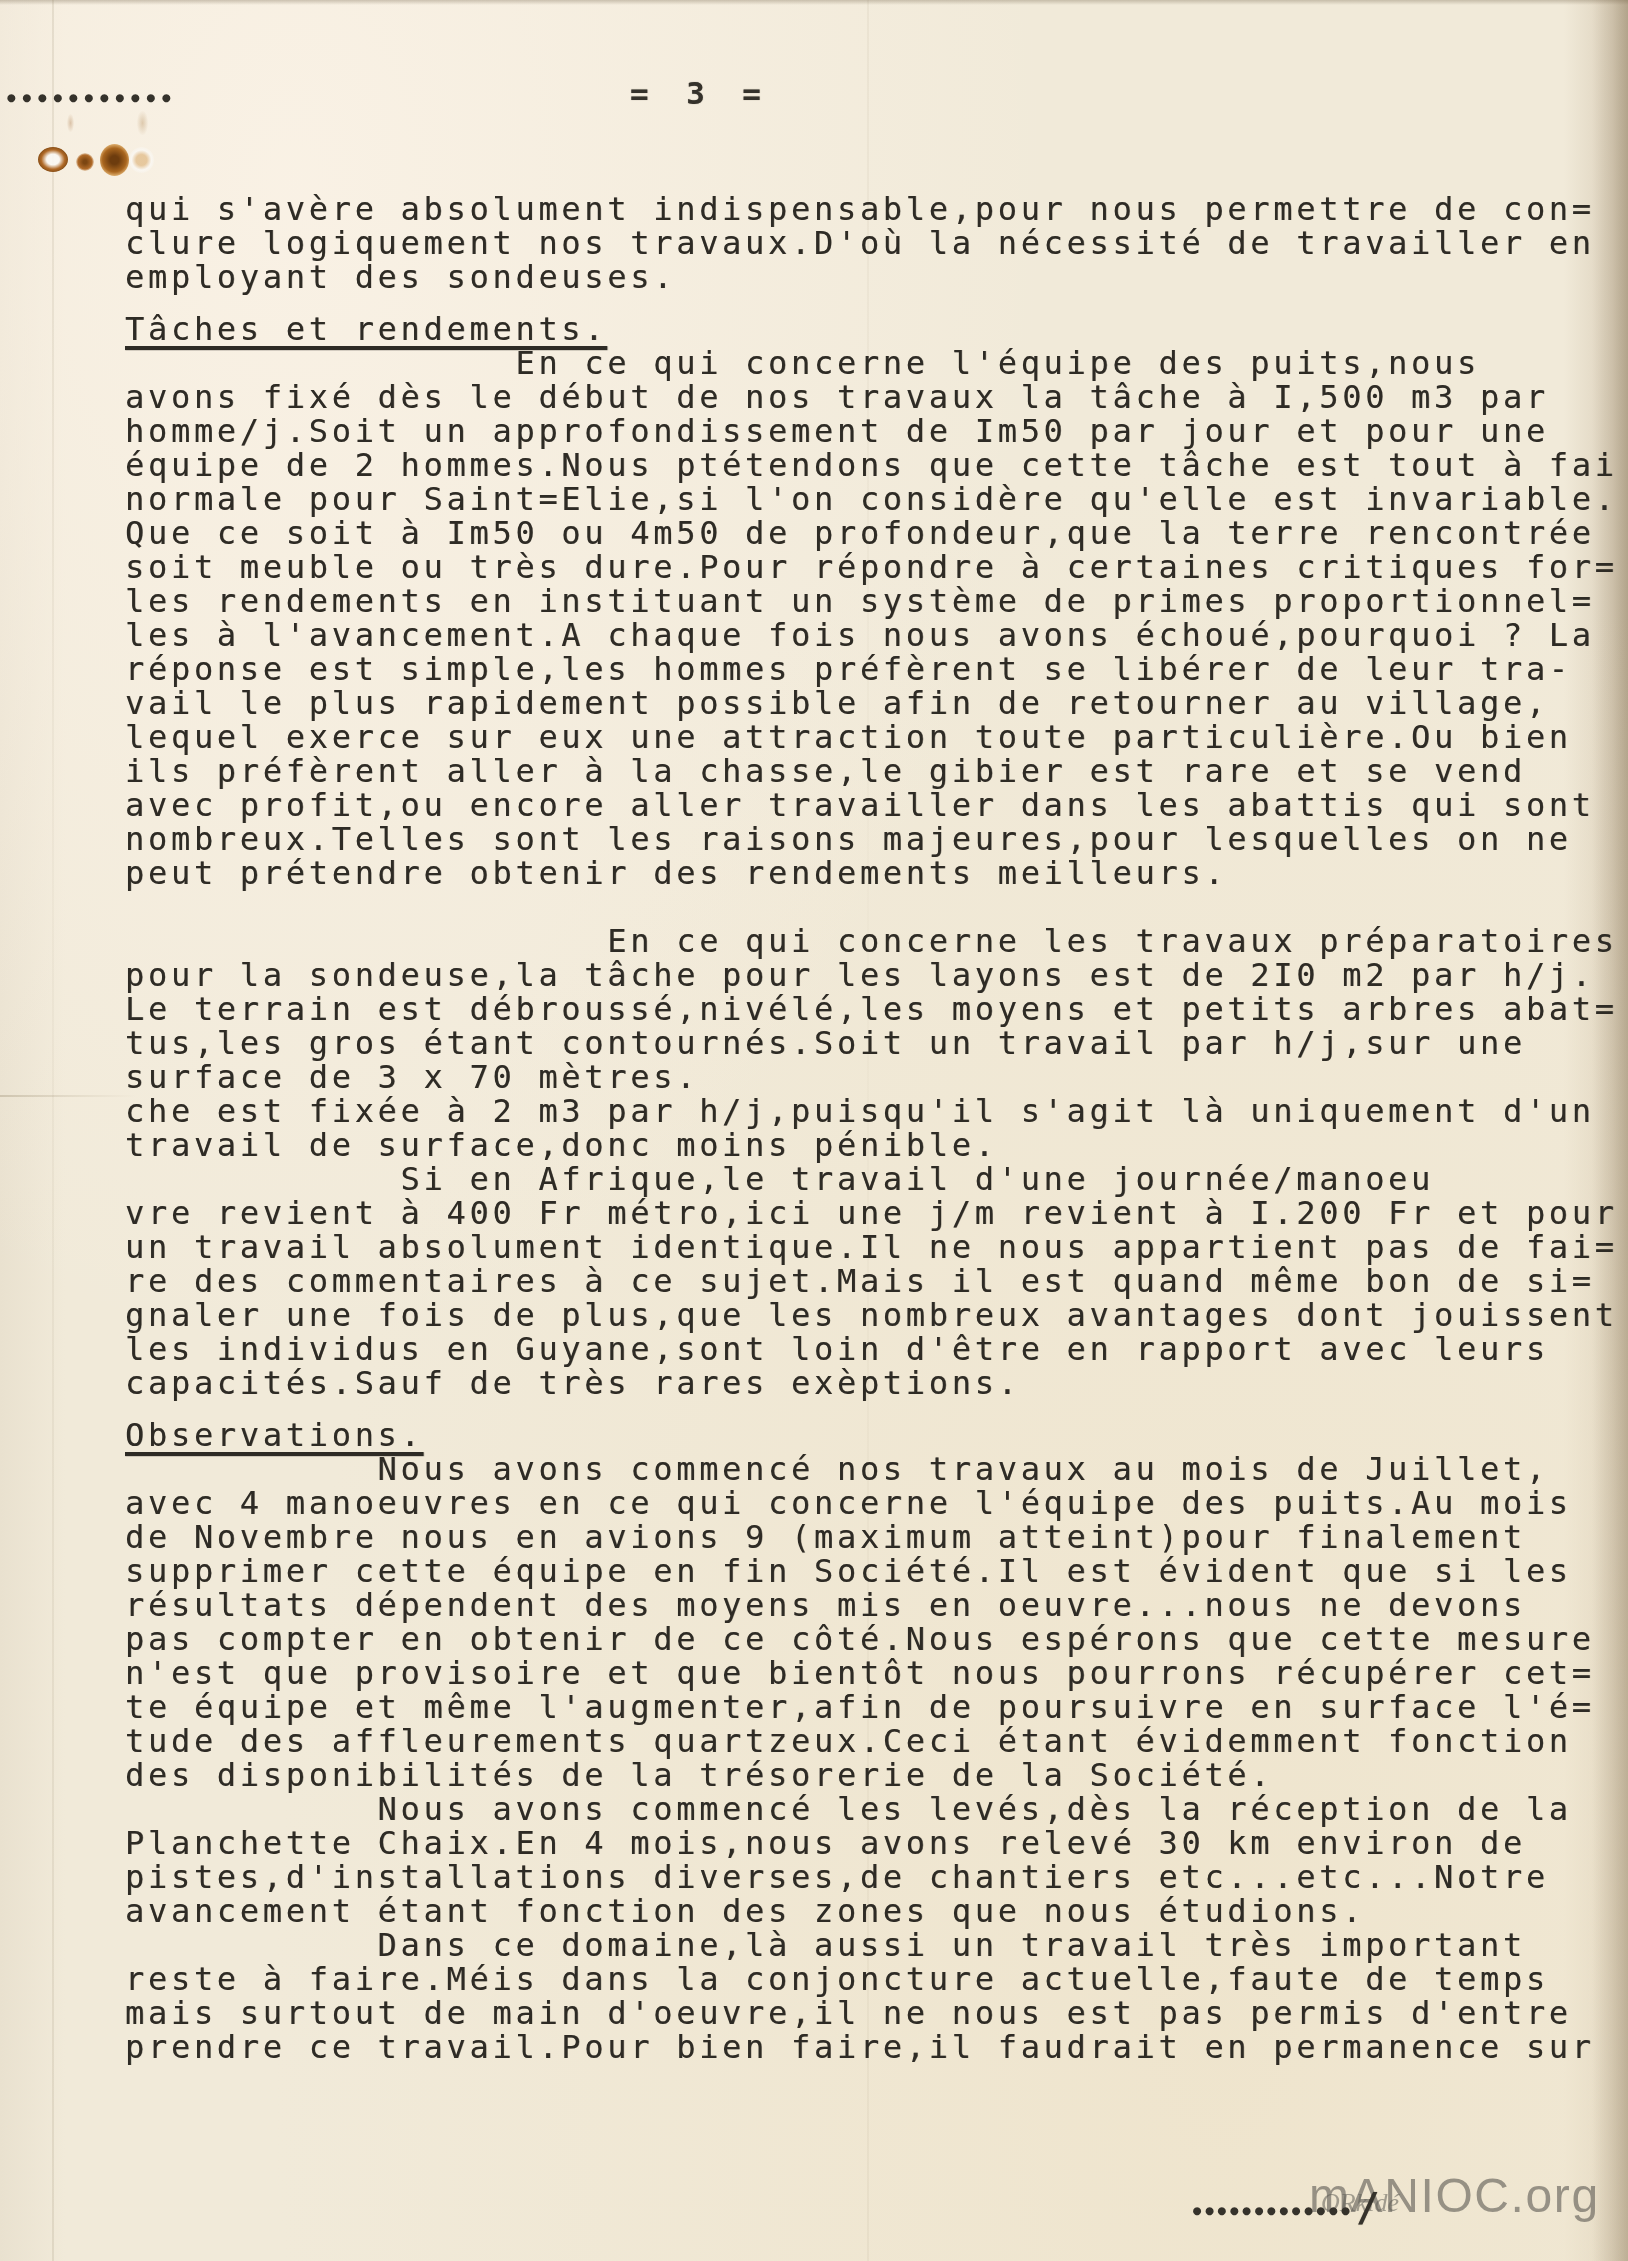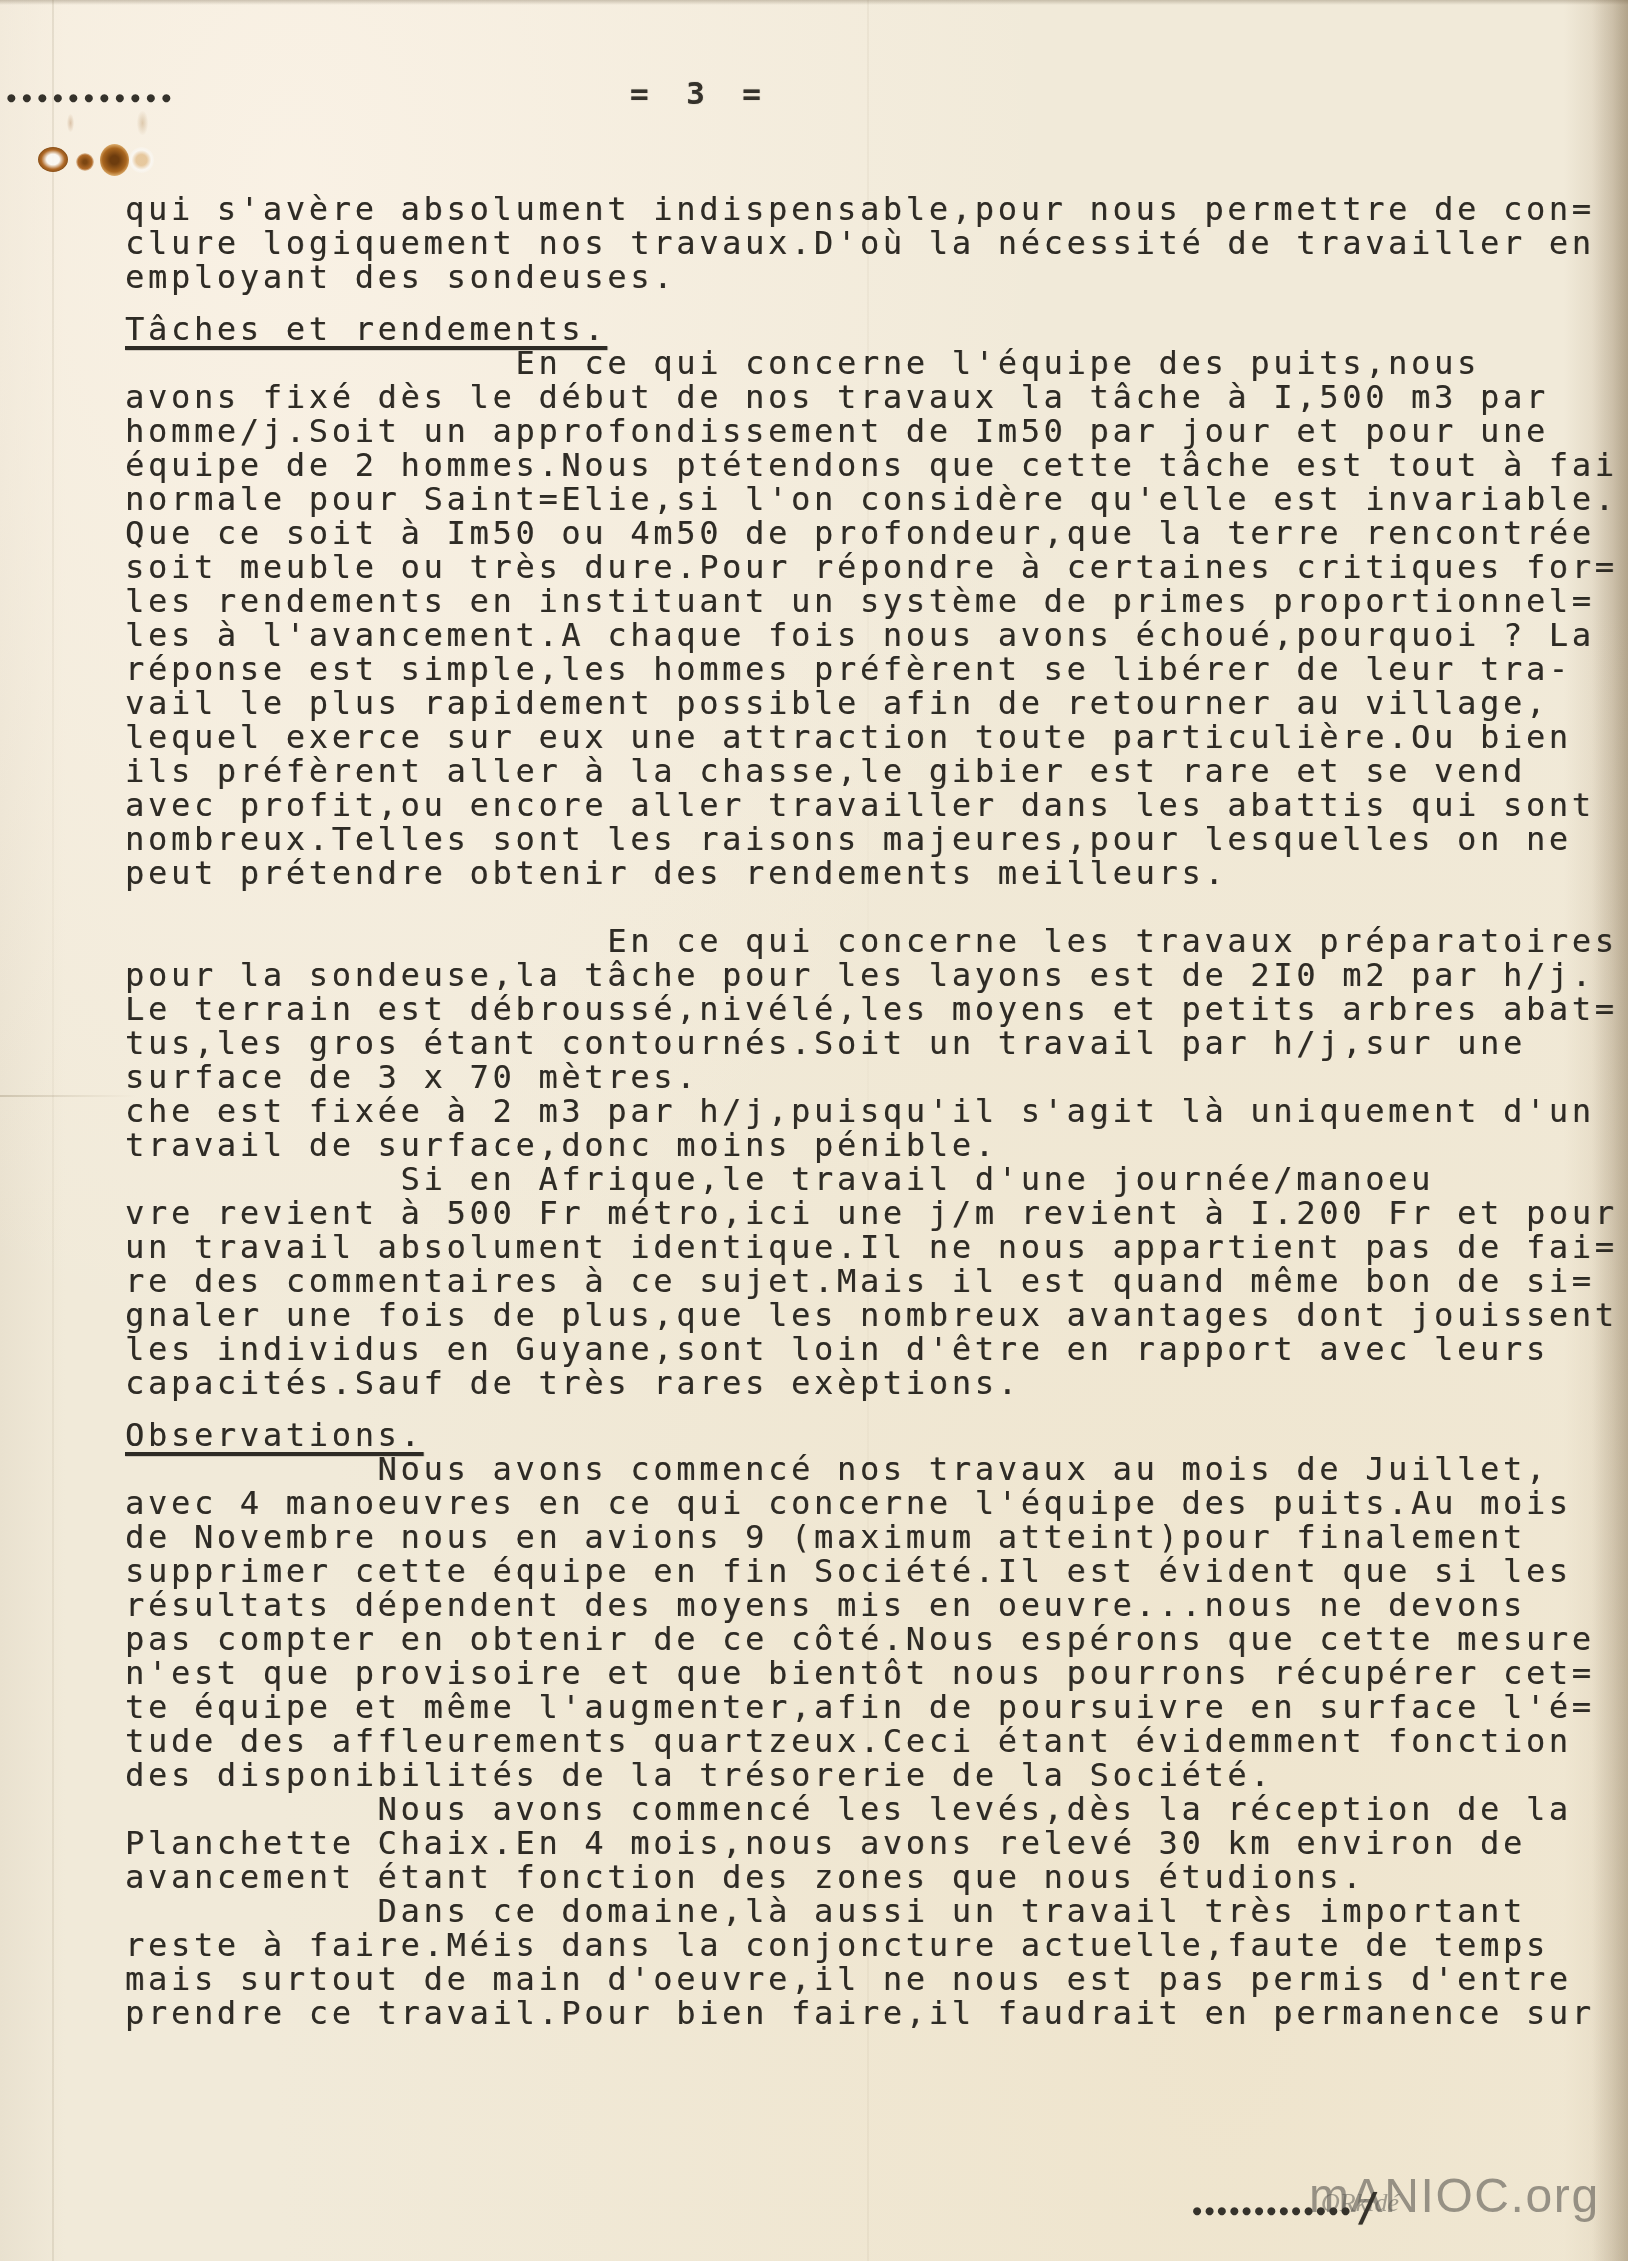--- a/index.html
+++ b/index.html
@@ -157,39 +157,40 @@
       <div class="line">peut prétendre obtenir des rendements meilleurs.</div>
       <div class="line">&nbsp;</div>
       <div class="line">                     En ce qui concerne les travaux préparatoires</div>
       <div class="line">pour la sondeuse,la tâche pour les layons est de 2I0 m2 par h/j.</div>
       <div class="line">Le terrain est débroussé,nivélé,les moyens et petits arbres abat=</div>
       <div class="line">tus,les gros étant contournés.Soit un travail par h/j,sur une</div>
       <div class="line">surface de 3 x 70 mètres.</div>
       <div class="line">che est fixée à 2 m3 par h/j,puisqu'il s'agit là uniquement d'un</div>
       <div class="line">travail de surface,donc moins pénible.</div>
       <div class="line">            Si en Afrique,le travail d'une journée/manoeu</div>
-      <div class="line">vre revient à 500 Fr métro,ici une j/m revient à I.200 Fr et pour</div>
+      <div class="line">vre revient à 400 Fr métro,ici une j/m revient à I.200 Fr et pour</div>
       <div class="line">un travail absolument identique.Il ne nous appartient pas de fai=</div>
       <div class="line">re des commentaires à ce sujet.Mais il est quand même bon de si=</div>
       <div class="line">gnaler une fois de plus,que les nombreux avantages dont jouissent</div>
       <div class="line">les individus en Guyane,sont loin d'être en rapport avec leurs</div>
       <div class="line">capacités.Sauf de très rares exèptions.</div>
       <div class="line heading">Observations.</div>
       <div class="line">           Nous avons commencé nos travaux au mois de Juillet,</div>
       <div class="line">avec 4 manoeuvres en ce qui concerne l'équipe des puits.Au mois</div>
       <div class="line">de Novembre nous en avions 9 (maximum atteint)pour finalement</div>
       <div class="line">supprimer cette équipe en fin Société.Il est évident que si les</div>
       <div class="line">résultats dépendent des moyens mis en oeuvre...nous ne devons</div>
       <div class="line">pas compter en obtenir de ce côté.Nous espérons que cette mesure</div>
       <div class="line">n'est que provisoire et que bientôt nous pourrons récupérer cet=</div>
       <div class="line">te équipe et même l'augmenter,afin de poursuivre en surface l'é=</div>
       <div class="line">tude des affleurements quartzeux.Ceci étant évidemment fonction</div>
       <div class="line">des disponibilités de la trésorerie de la Société.</div>
       <div class="line">           Nous avons commencé les levés,dès la réception de la</div>
       <div class="line">Planchette Chaix.En 4 mois,nous avons relevé 30 km environ de</div>
+      <div class="line">pistes,d'installations diverses,de chantiers etc...etc...Notre</div>
       <div class="line">avancement étant fonction des zones que nous étudions.</div>
       <div class="line">           Dans ce domaine,là aussi un travail très important</div>
       <div class="line">reste à faire.Méis dans la conjoncture actuelle,faute de temps</div>
       <div class="line">mais surtout de main d'oeuvre,il ne nous est pas permis d'entre</div>
       <div class="line">prendre ce travail.Pour bien faire,il faudrait en permanence sur</div>
     </div>
 
   <div class="watermark-main">mANIOC.org</div>
   <div class="watermark-sub">ORkidé</div>
 

